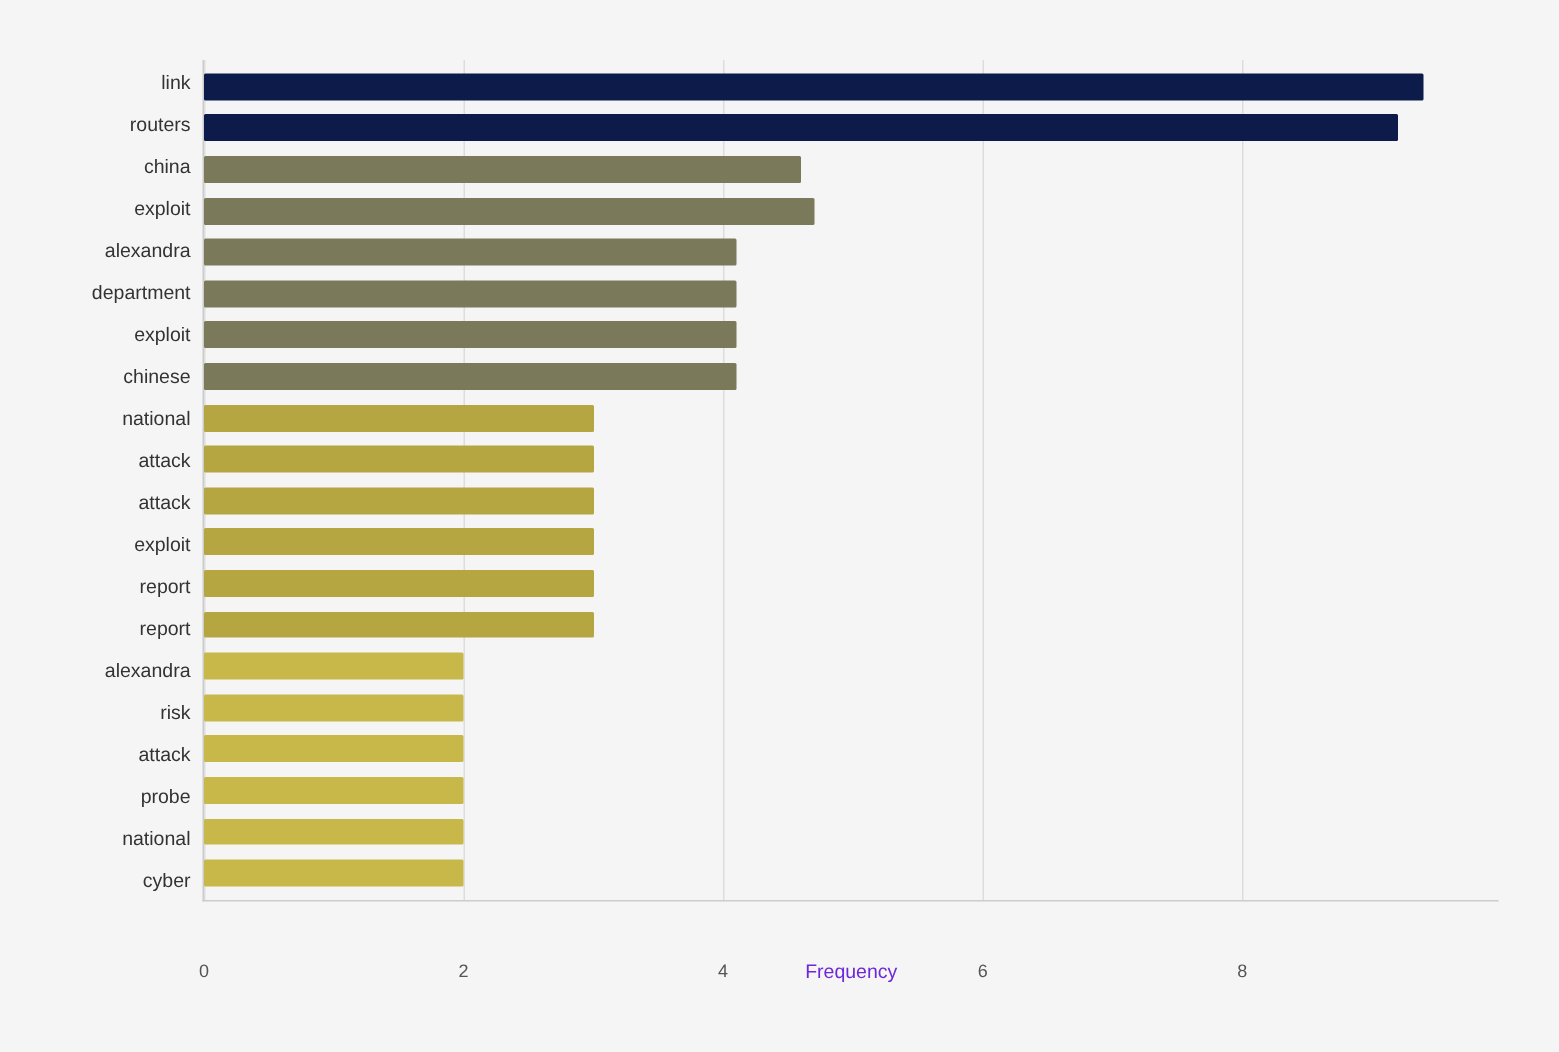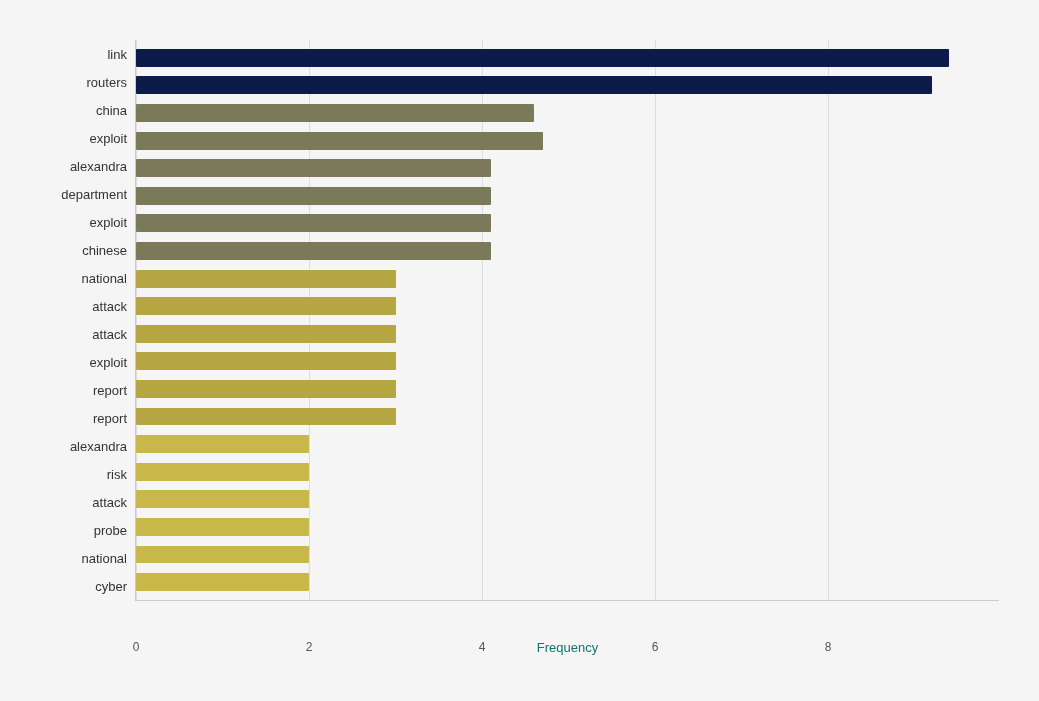--- a/index.html
+++ b/index.html
@@ -99,21 +99,21 @@
       color: #555;
       text-align: center;
     }
     .x-axis-label {
       position: absolute;
       bottom: -55px;
       left: 0;
       right: 0;
       text-align: center;
       font-size: 13px;
-      color: #0f766e;
+      color: #6d28d9;
     }
   </style>
 </head>
 <body>
 
 <div class="chart-container">
   <div class="chart-area">
     <div class="y-axis" id="y-axis">
         <div class="y-label">link</div>
         <div class="y-label">routers</div>

